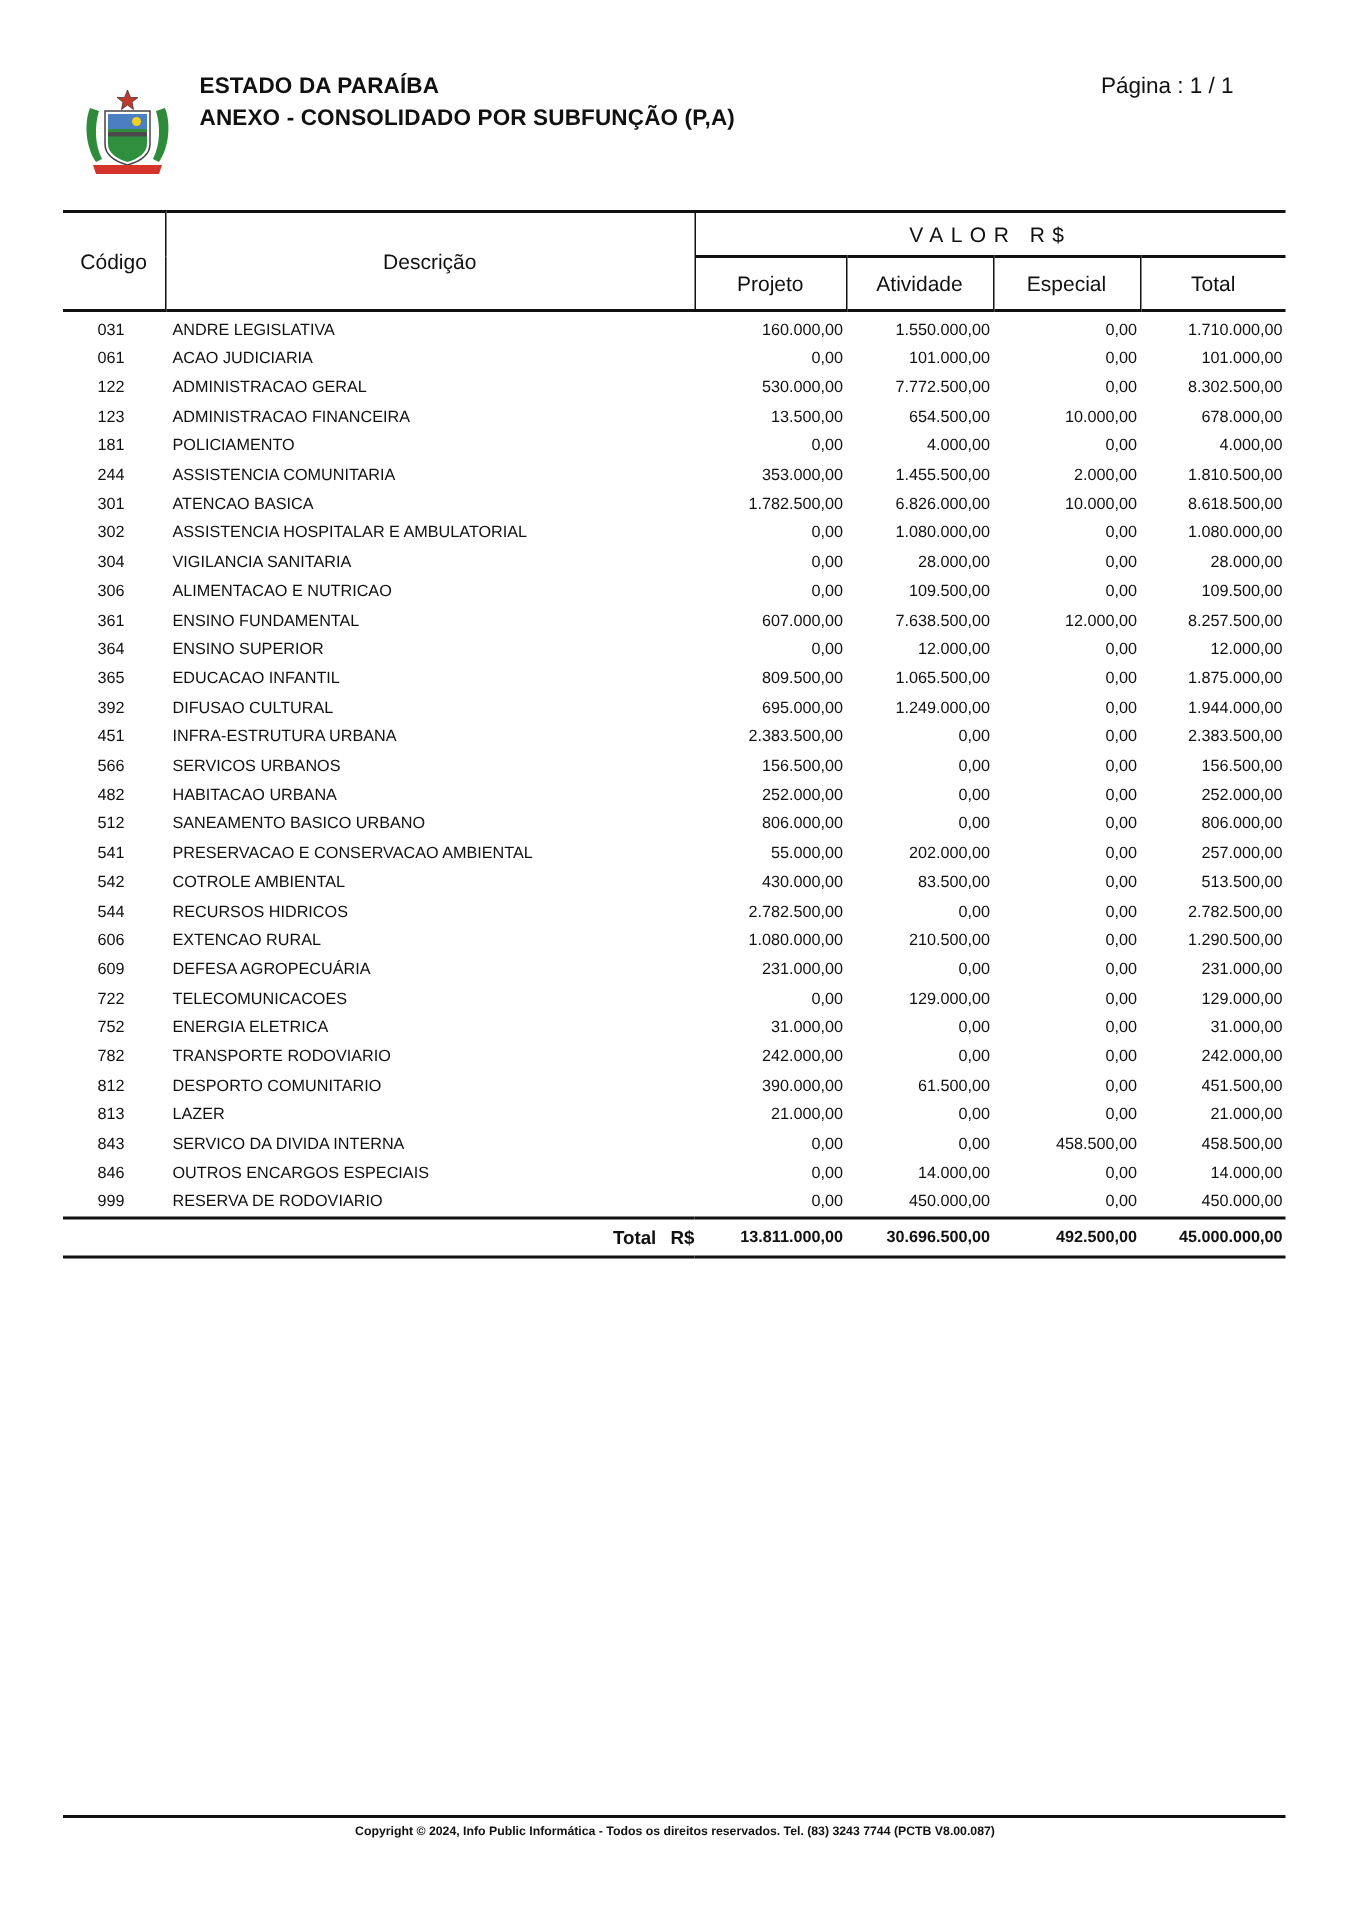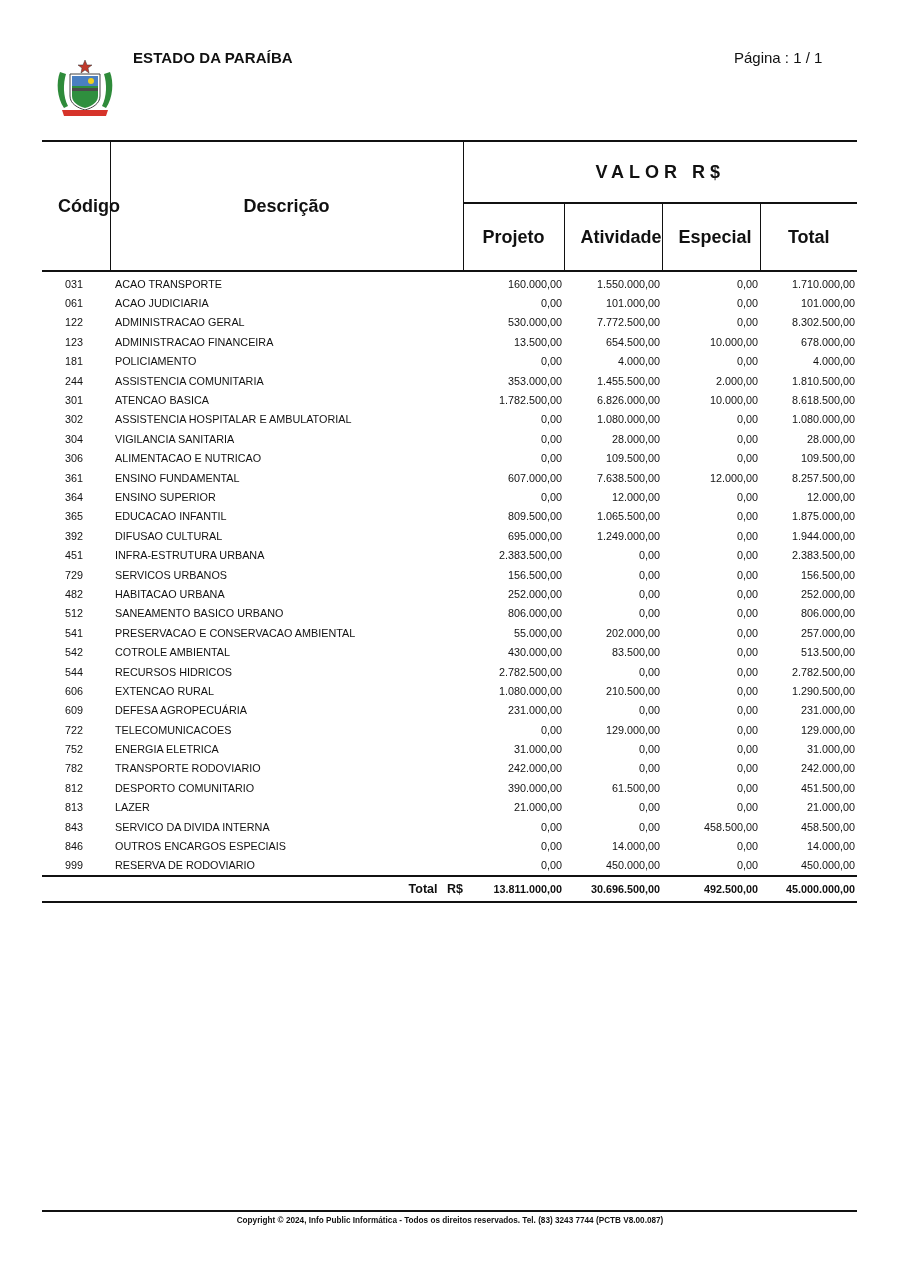--- a/index.html
+++ b/index.html
@@ -11,21 +11,21 @@
   .page-num { position: absolute; left: 734px; top: 47px; font-size: 15px; line-height: 21px; }
 
   table.report { position: absolute; left: 42px; top: 140px; width: 815px; border-collapse: collapse; table-layout: fixed; }
   table.report col.c-code { width: 68px; }
   table.report col.c-desc { width: 353px; }
   table.report col.c-proj { width: 101px; }
   table.report col.c-ativ { width: 98px; }
   table.report col.c-esp { width: 98px; }
   table.report col.c-tot { width: 97px; }
 
-  table.report thead th { font-weight: bold; font-size: 18px; padding: 16px; }
+  table.report thead th { font-weight: normal; font-size: 14px; padding: 0; }
   th.h-code, th.h-desc { height: 64px; vertical-align: middle; border-top: 2px solid #111; border-bottom: 2px solid #111; }
   th.h-code { border-right: 1px solid #111; text-align: center; padding-bottom: 4px; }
   th.h-desc { text-align: center; padding-bottom: 4px; }
   th.h-valor { height: 28px; border-top: 2px solid #111; border-left: 1px solid #111; text-align: center; letter-spacing: 5px; font-size: 13.5px; }
   th.h-sub { height: 34px; border-top: 2px solid #111; border-bottom: 2px solid #111; border-left: 1px solid #111; text-align: center; font-size: 14px; }
 
   table.report tbody td { font-size: 10.8px; height: 19.4px; padding: 0; white-space: nowrap; overflow: visible; }
   td.code { text-align: center; padding-right: 4px !important; }
   td.desc { padding-left: 5px !important; }
   td.num { text-align: right; padding-right: 2px !important; }
@@ -54,20 +54,21 @@
       <rect x="18" y="18" width="26" height="10" fill="#4a7fc1"></rect>
       <circle cx="37" cy="23" r="3" fill="#f2d01f"></circle>
       <path d="M18,28 L44,28 L44,38 C44,44 38,48 31,50 C24,48 18,44 18,38 Z" fill="#2f8f3e"></path>
       <rect x="18" y="30" width="26" height="3" fill="#4a4a4a"></rect>
 
       <path d="M8,52 L54,52 L52,58 L10,58 Z" fill="#d6332a"></path>
     </svg>
   </div>
   <div class="titles">
     <div>ESTADO DA PARAÍBA</div>
+    <div>ANEXO - CONSOLIDADO POR SUBFUNÇÃO (P,A)</div>
   </div>
   <div class="page-num">Página : 1 / 1</div>
 </div>
 
 <table class="report">
   <colgroup>
     <col class="c-code">
       <col class="c-desc">
       <col class="c-proj">
       <col class="c-ativ">
@@ -83,21 +84,21 @@
     <tr>
       <th class="h-sub">Projeto</th>
       <th class="h-sub">Atividade</th>
       <th class="h-sub">Especial</th>
       <th class="h-sub">Total</th>
     </tr>
   </thead>
   <tbody id="rows">
       <tr class="first-row">
         <td class="code">031</td>
-        <td class="desc">ACAO TRANSPORTE</td>
+        <td class="desc">ANDRE LEGISLATIVA</td>
         <td class="num">160.000,00</td>
         <td class="num">1.550.000,00</td>
         <td class="num">0,00</td>
         <td class="num">1.710.000,00</td>
       </tr>
       <tr>
         <td class="code">061</td>
         <td class="desc">ACAO JUDICIARIA</td>
         <td class="num">0,00</td>
         <td class="num">101.000,00</td>
@@ -202,21 +203,21 @@
       </tr>
       <tr>
         <td class="code">451</td>
         <td class="desc">INFRA-ESTRUTURA URBANA</td>
         <td class="num">2.383.500,00</td>
         <td class="num">0,00</td>
         <td class="num">0,00</td>
         <td class="num">2.383.500,00</td>
       </tr>
       <tr>
-        <td class="code">729</td>
+        <td class="code">566</td>
         <td class="desc">SERVICOS URBANOS</td>
         <td class="num">156.500,00</td>
         <td class="num">0,00</td>
         <td class="num">0,00</td>
         <td class="num">156.500,00</td>
       </tr>
       <tr>
         <td class="code">482</td>
         <td class="desc">HABITACAO URBANA</td>
         <td class="num">252.000,00</td>

